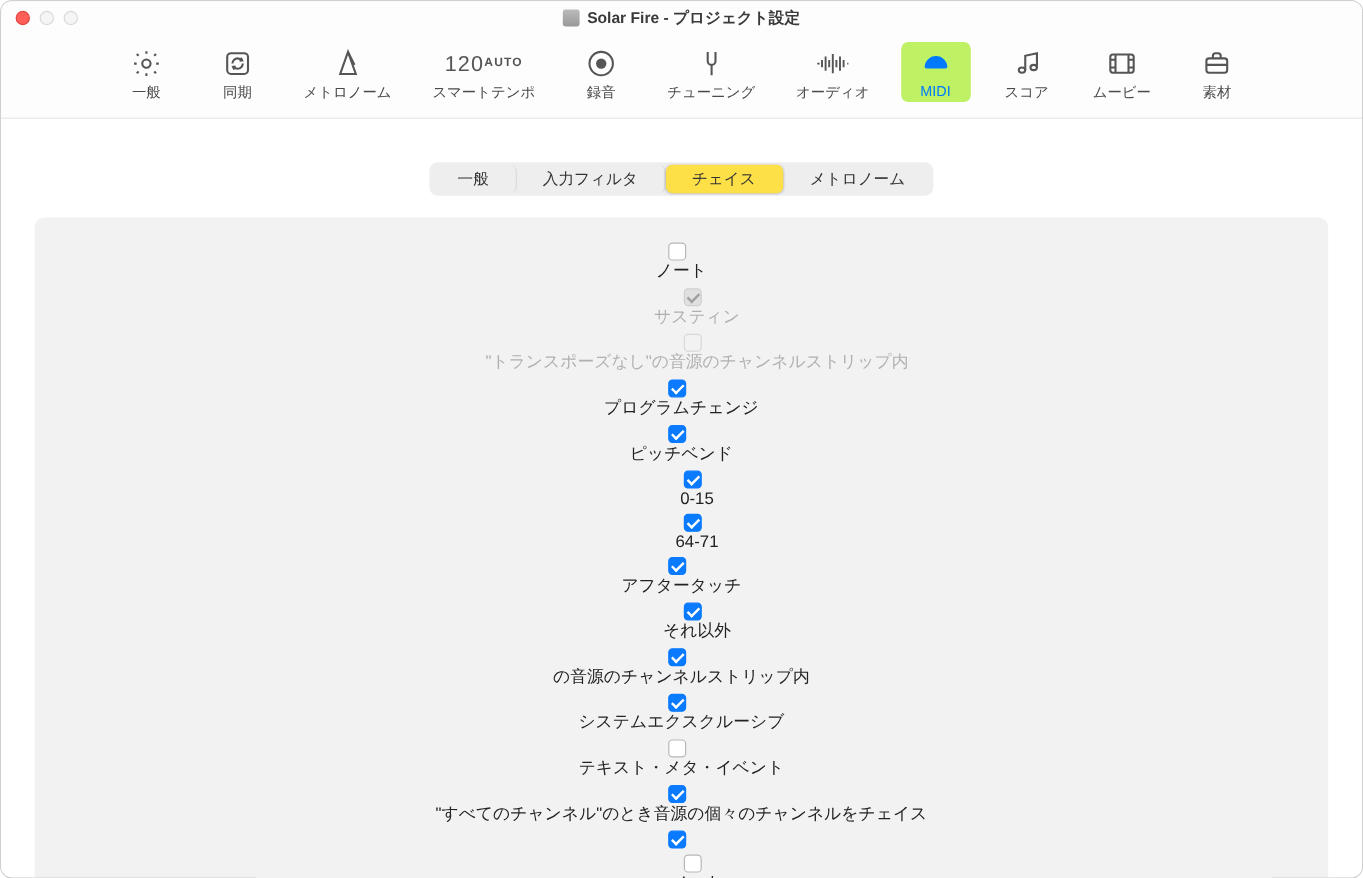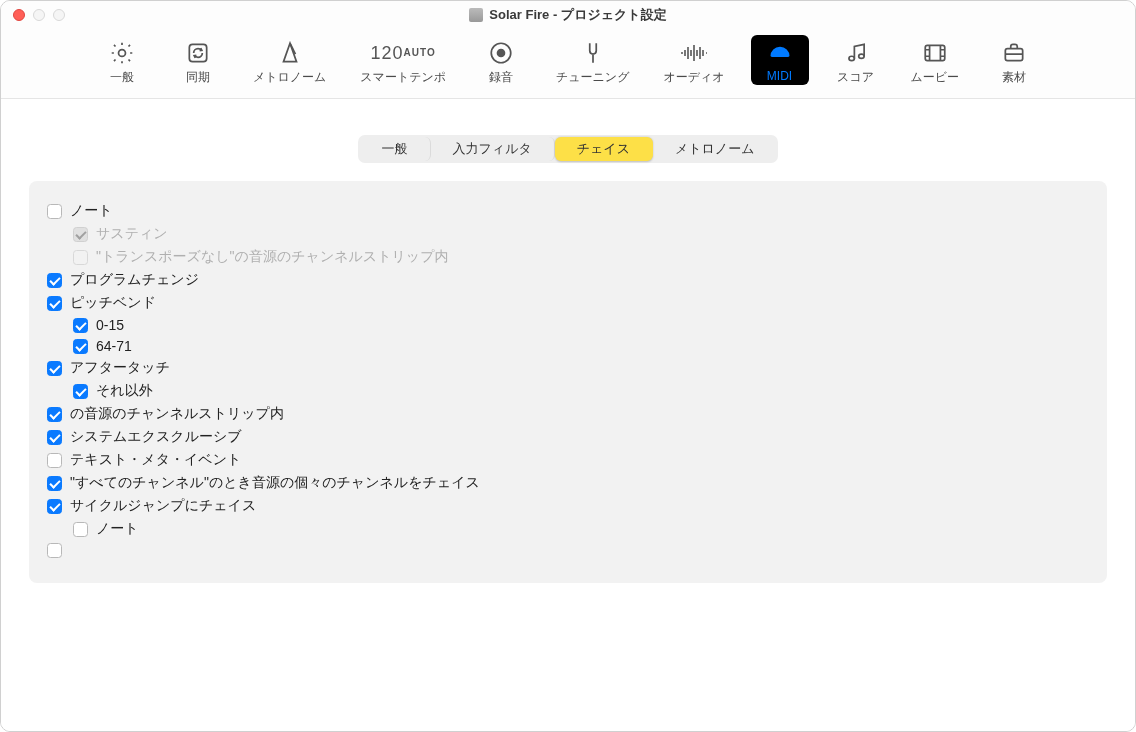--- a/index.html
+++ b/index.html
@@ -78,21 +78,21 @@
       flex-direction: column;
       align-items: center;
       min-width: 58px;
       padding: 4px 8px 2px;
       border-radius: 6px;
       color: #4a4a4a;
       cursor: pointer;
     }
     .tb-item.wide { min-width: 100px; }
     .tb-item.active {
-      background: #000000;
+      background: #bef264;
       color: #007aff;
       justify-content: space-between;
     }
     .tb-item.active svg { stroke: #007aff; fill: #007aff; }
     .tb-icon {
       height: 28px;
       display: flex;
       align-items: center;
       justify-content: center;
     }
@@ -143,20 +143,21 @@
       background: #f2f2f2;
       border-radius: 8px;
       padding: 16px 18px 20px;
     }
     .row {
       display: flex;
       align-items: center;
       margin: 5px 0;
       font-size: 14px;
       color: #222;
+      flex-direction: column;
     }
     .row.indent1 { padding-left: 26px; } 
     .row.disabled { color: #b0b0b0; align-items: center; }
     .chk {
       appearance: none;
       width: 15px;
       height: 15px;
       border: 1px solid #b8b8b8;
       border-radius: 3.5px;
       background: #fff;
@@ -399,21 +400,20 @@
         <span>テキスト・メタ・イベント</span>
       </div>
 
       <div class="row">
         <input type="checkbox" class="chk" checked="" style="">
         <span>"すべてのチャンネル"のとき音源の個々のチャンネルをチェイス</span>
       </div>
 
       <div class="row">
         <input type="checkbox" class="chk" checked="" style="">
-        <span>サイクルジャンプにチェイス</span>
       </div>
 
       <div class="row indent1">
         <input type="checkbox" class="chk" style="">
         <span>ノート</span>
       </div>
 
       <div class="row">
         <input type="checkbox" class="chk" style="">
       </div>

